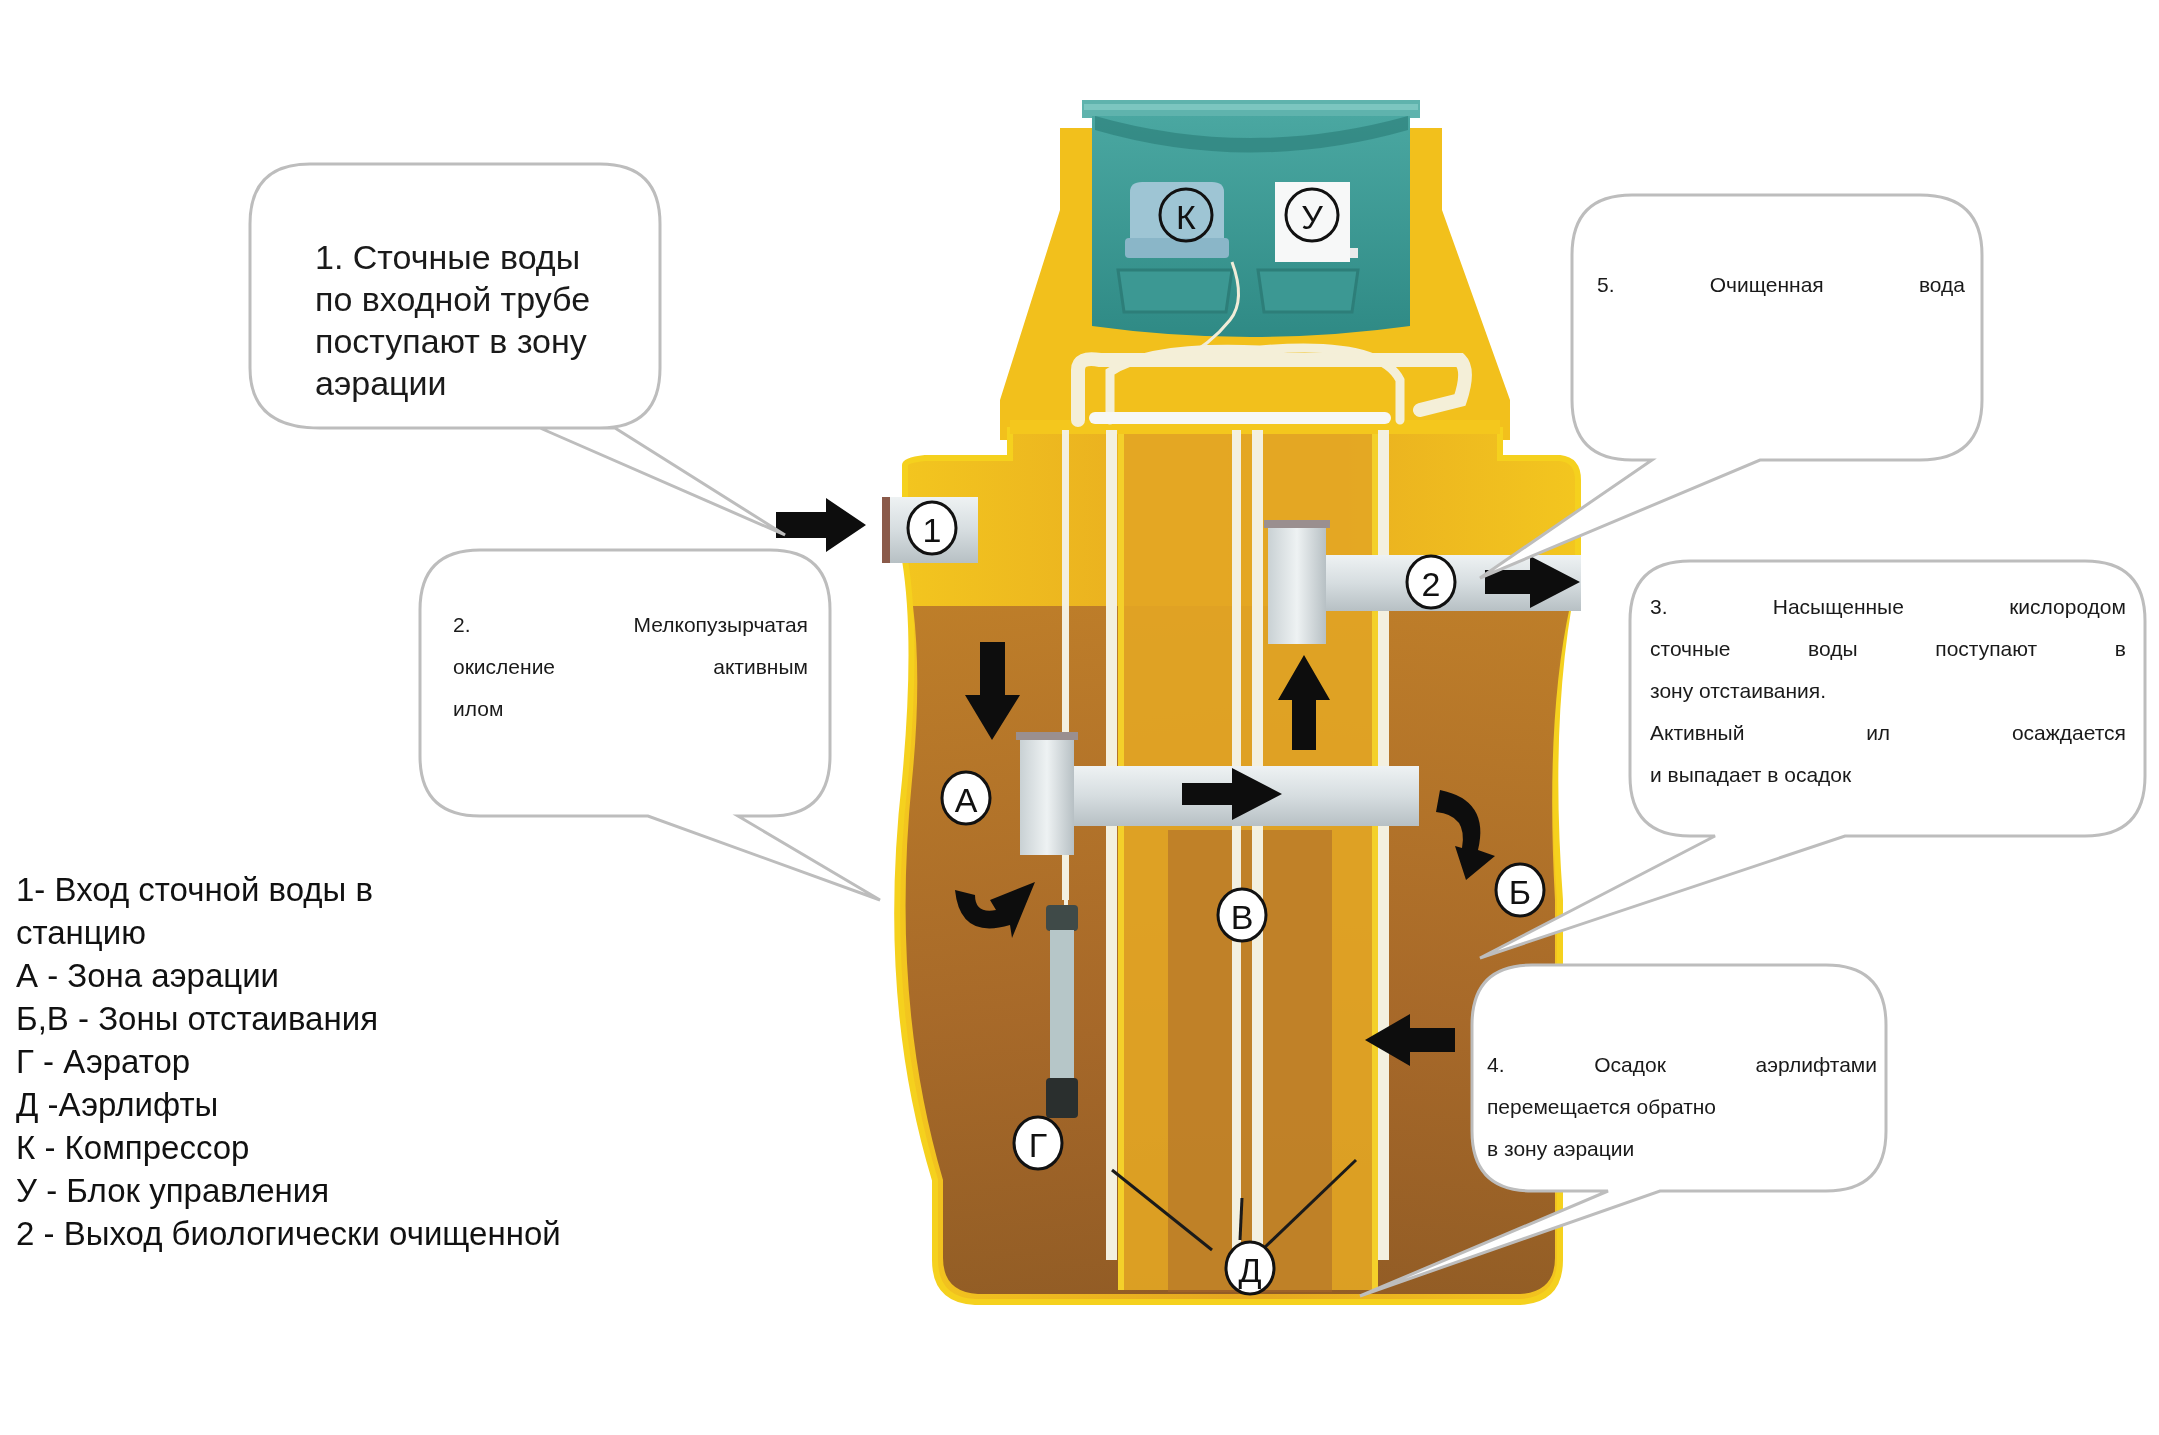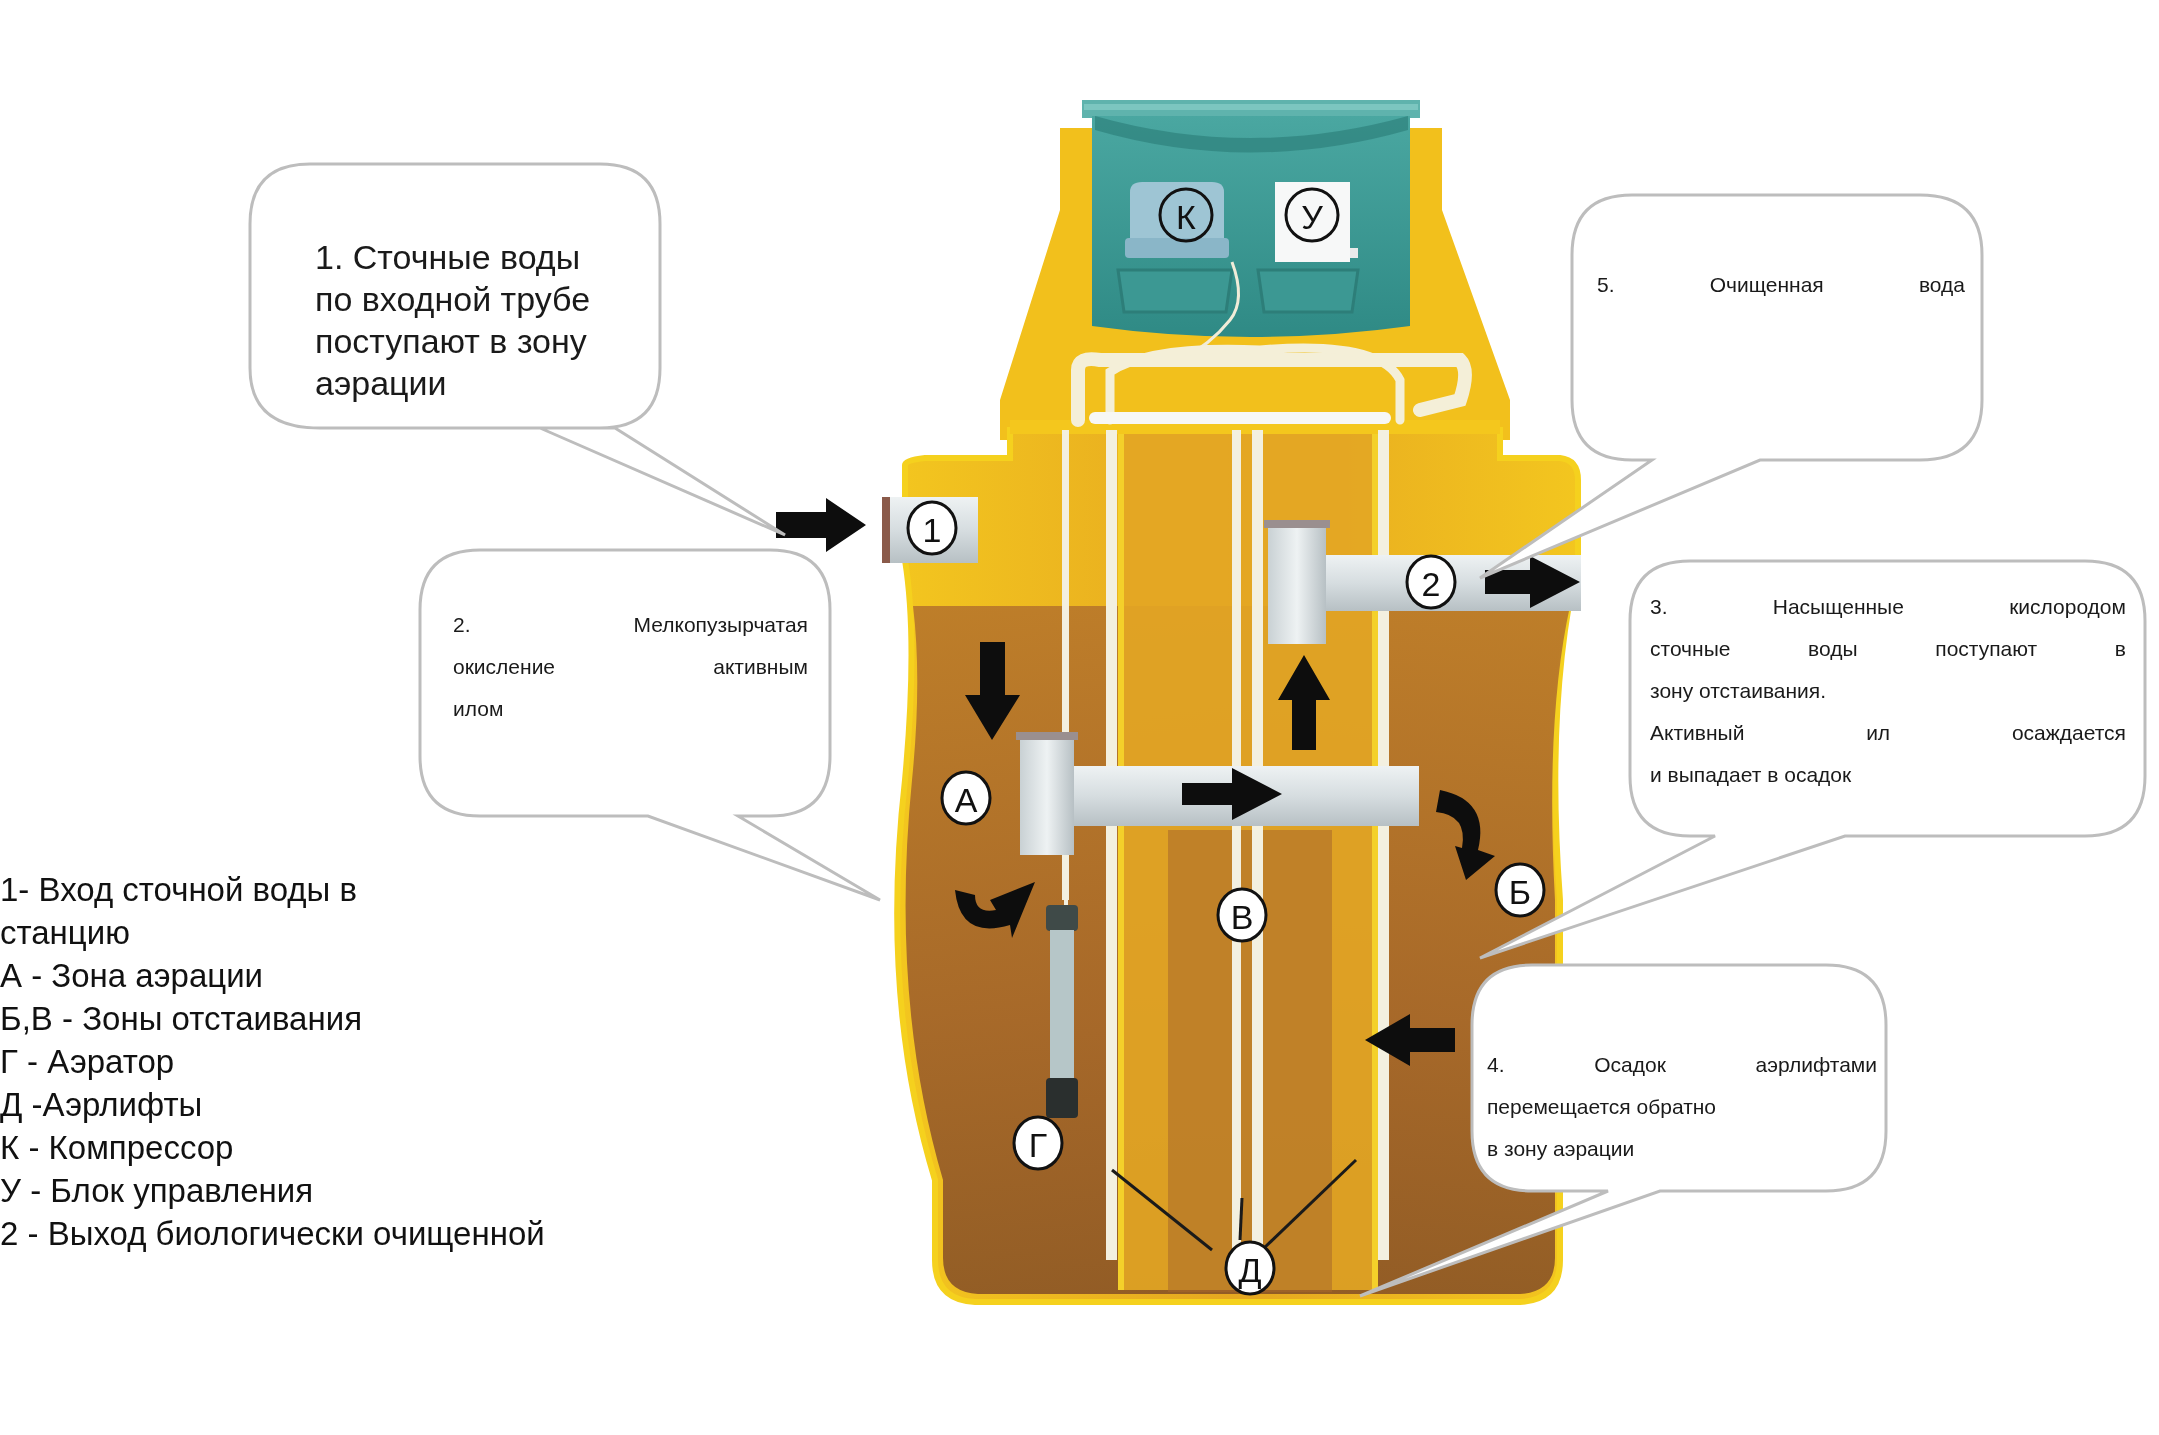--- a/index.html
+++ b/index.html
@@ -1,21 +1,21 @@
 <!DOCTYPE html>
 <html><head>
 <meta charset="utf-8">
 <style>
   html, body { margin: 0; padding: 0; background: #ffffff; }
   body { width: 2159px; height: 1435px; position: relative; overflow: hidden; font-family: "Liberation Sans", sans-serif; color: #1a1a1a; }
   #diagram { position: absolute; left: 0; top: 0; width: 2159px; height: 1435px; }
   .bubble-text { position: absolute; font-family: "Liberation Sans", sans-serif; font-size: 21px; line-height: 42px; color: #1a1a1a; }
   .bubble-text div { white-space: nowrap; }
   .justify { text-align: justify; text-align-last: justify; }
-  .legend { position: absolute; left: 0; top: 868px; font-size: 33px; line-height: 43px; font-family: "Liberation Sans", sans-serif; color: #111; }
+  .legend { position: absolute; left: 16px; top: 868px; font-size: 33px; line-height: 43px; font-family: "Liberation Sans", sans-serif; color: #111; }
   .legend div { white-space: nowrap; }
   .mark-label { font-family: "Liberation Sans", sans-serif; font-size: 34px; fill: #111; text-anchor: middle; dominant-baseline: central; }
 </style>
 </head>
 <body>
 
 <svg id="diagram" viewBox="0 0 2159 1435" xmlns="http://www.w3.org/2000/svg">
   <defs>
     <linearGradient id="gBody" x1="0" x2="1" y1="0" y2="0">
       <stop offset="0" stop-color="#f3c61f"></stop>

